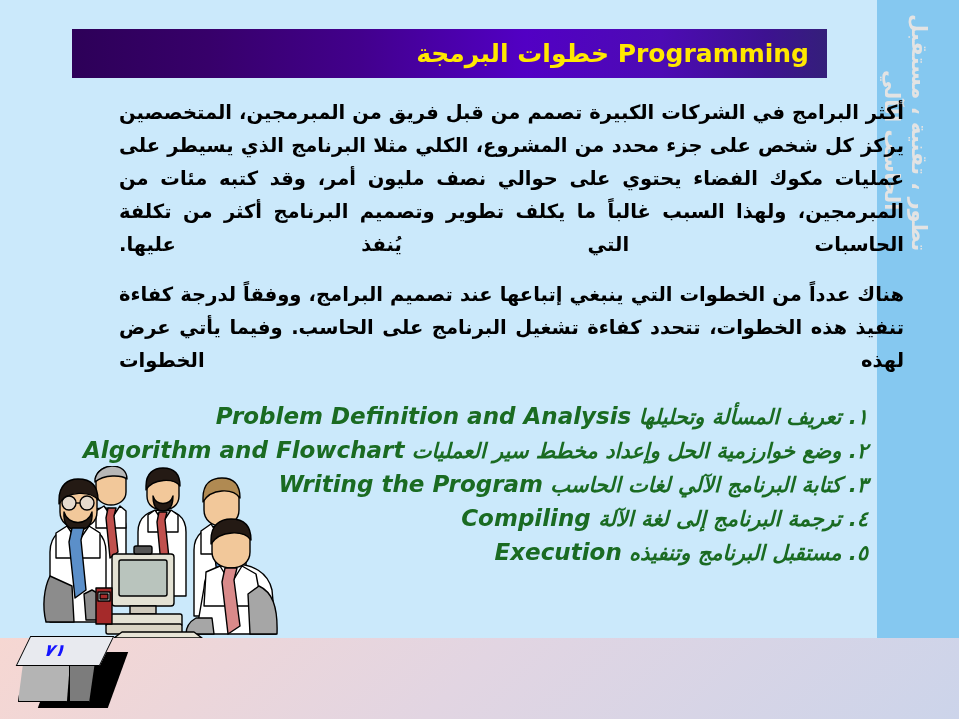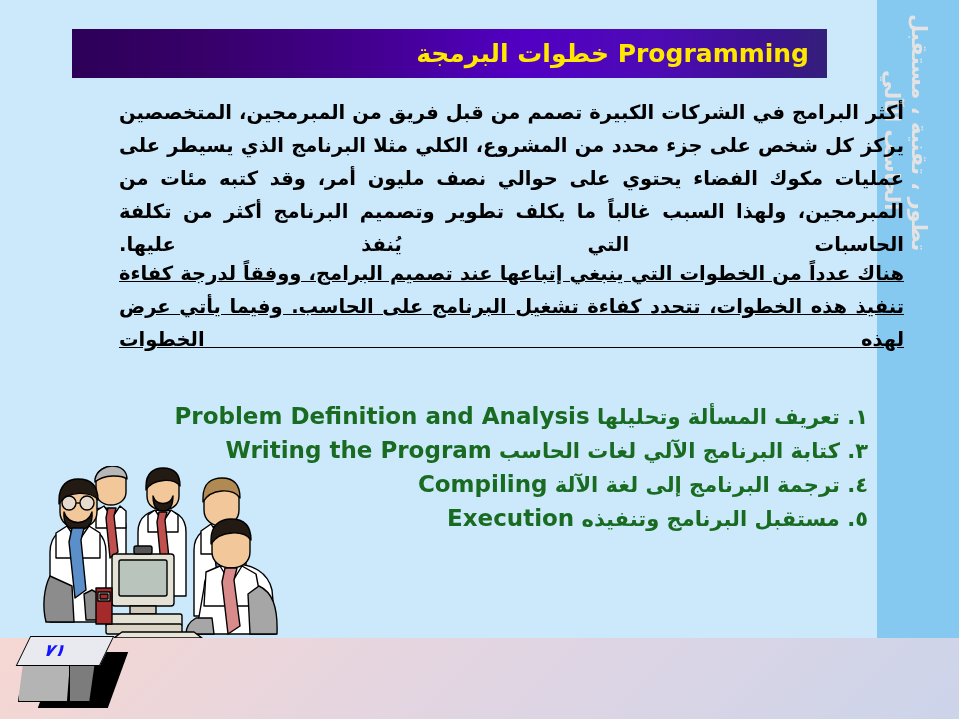--- a/index.html
+++ b/index.html
@@ -111,23 +111,22 @@
     font-weight: 600;
     margin-left: 39px;
   }
   #para-1 {
     left: 80px;
     top: 96px;
     width: 785px;
   }
   #para-2 {
     left: 80px;
-    top: 257px;
+    top: 278px;
     width: 785px;
-    text-decoration: underline;
   }
   #para-2 .closing {
     text-align-last: center;
   }
 
   
   #steps {
     position: absolute;
     left: 60px;
     top: 400px;
@@ -136,20 +135,21 @@
     text-align: right;
   }
   .step {
     color: #1a6b22;
     font-size: 21px;
     font-weight: bold;
     line-height: 33px;
     white-space: nowrap;
     direction: rtl;
     font-family: "DejaVu Sans", "Liberation Sans", sans-serif;
+    font-style: italic;
   }
   .step .latin {
     direction: ltr;
     unicode-bidi: embed;
     font-size: 23px;
   }
 
   
   #page-number-holder {
     position: absolute;
@@ -241,20 +241,24 @@
   </div>
 
   <div class="para" id="para-2">
     <div>هناك عدداً من الخطوات التي ينبغي إتباعها عند تصميم البرامج، ووفقاً لدرجة كفاءة تنفيذ هذه الخطوات، تتحدد كفاءة تشغيل البرنامج على الحاسب. وفيما يأتي عرض لهذه الخطوات</div>
   </div>
 
   <div id="steps">
     <div class="step"><span>١.</span>
       <span>تعريف المسألة وتحليلها</span>
       <span class="latin">Problem Definition and Analysis</span>
+    </div>
+    <div class="step"><span>٢.</span>
+      <span>وضع خوارزمية الحل وإعداد مخطط سير العمليات</span>
+      <span class="latin">Algorithm and Flowchart</span>
     </div>
     <div class="step"><span>٣.</span>
       <span>كتابة البرنامج الآلي لغات الحاسب</span>
       <span class="latin">Writing the Program</span>
     </div>
     <div class="step"><span>٤.</span>
       <span>ترجمة البرنامج إلى لغة الآلة</span>
       <span class="latin">Compiling</span>
     </div>
     <div class="step"><span>٥.</span>

